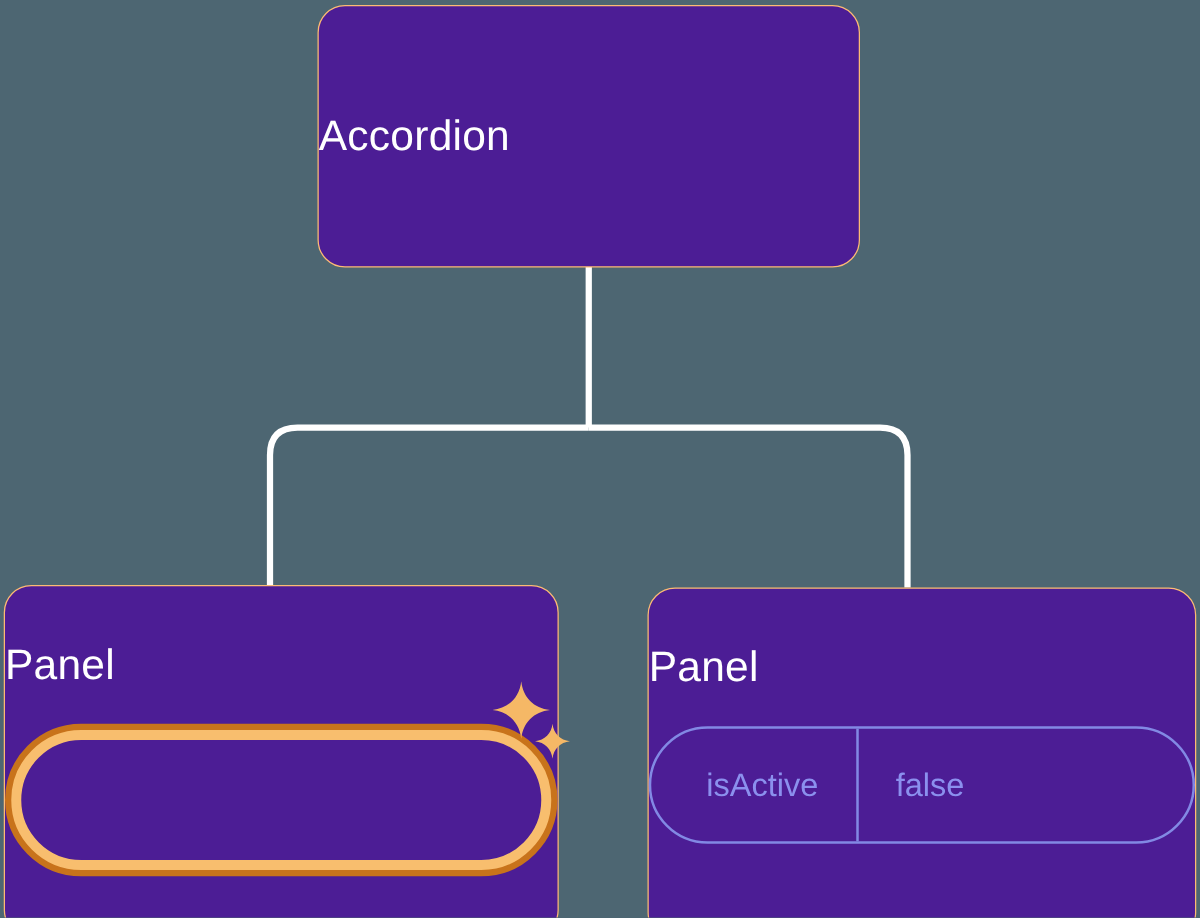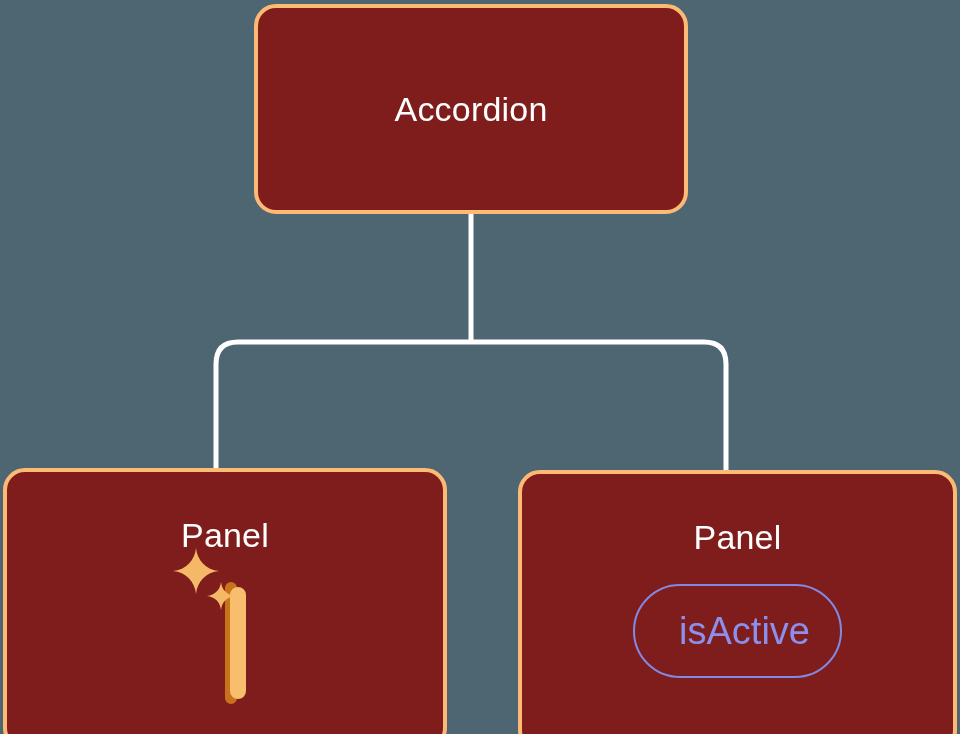--- a/index.html
+++ b/index.html
@@ -29,26 +29,25 @@
     top: 0;
     width: 960px;
     height: 734px;
     pointer-events: none;
   }
 
   
   .node {
     position: absolute;
     box-sizing: border-box;
-    background: #7f1d1d;
-    border: 4px solid #fdba74;
+    background: #4c1d95;
+    border: 1px solid #fdba74;
     border-radius: 22px;
     display: flex;
     flex-direction: column;
-    align-items: center;
   }
 
   .node-root {
     left: 254px;
     top: 4px;
     width: 434px;
     height: 210px;
     justify-content: center;
   }
 
@@ -89,21 +88,21 @@
     height: 94px;
     border: 2px solid #8289e4;
     border-radius: 47px;
   }
 
   .pill-cell {
     display: flex;
     align-items: center;
     justify-content: center;
     color: #8b90ee;
-    font-size: 38px;
+    font-size: 26px;
     line-height: 1;
     white-space: nowrap;
   }
   .pill-key {
     padding: 0 30px 0 44px;
   }
   .pill-val {
     padding: 0 44px 0 30px;
     border-left: 2px solid #8289e4;
   }
@@ -205,17 +204,18 @@
       </div>
     </div>
   </div>
 
   <div class="node node-panel node-panel-right">
     <div class="node-title">Panel</div>
 
     <div class="pill-wrap">
       <div class="pill">
         <span class="pill-cell pill-key">isActive</span>
+        <span class="pill-cell pill-val">false</span>
       </div>
     </div>
   </div>
 
 </div>
 
 </body></html>

